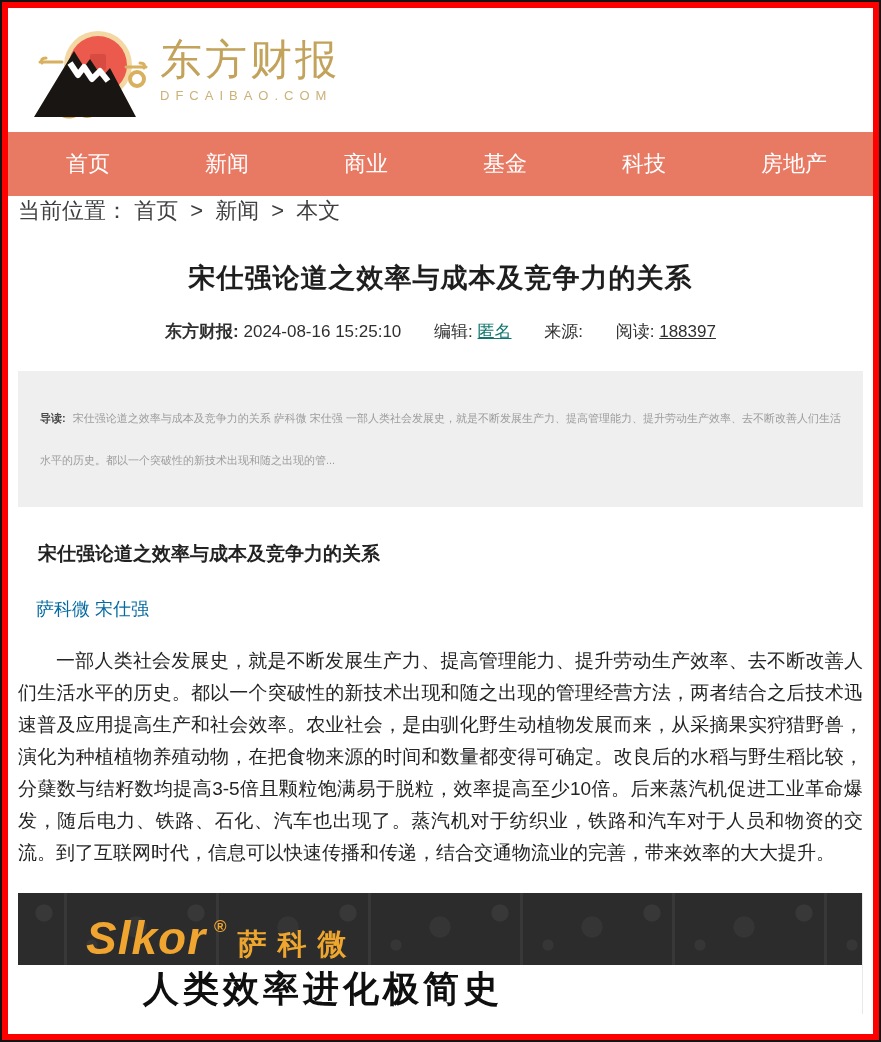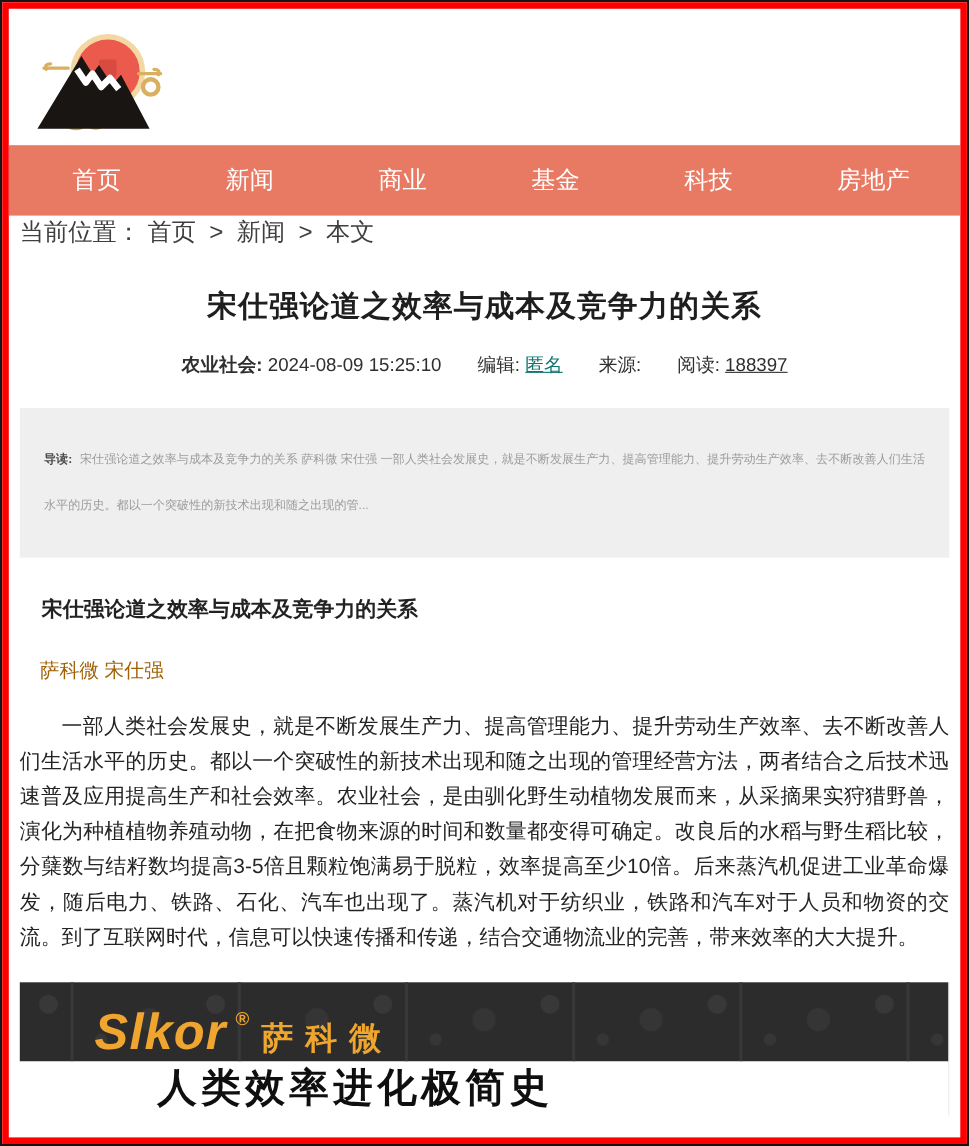--- a/index.html
+++ b/index.html
@@ -72,21 +72,21 @@
     font-size: 11px; line-height: 42px; color: #9c9c9c;
   }
   .summary .lead-label { color: #4a4a4a; font-weight: bold; margin-right: 4px; }
   
   .body-heading {
     margin: 34px 0 0 20px;
     font-size: 19px; font-weight: bold; color: #222;
   }
   .body-author {
     margin: 30px 0 0 18px;
-    font-size: 18px; color: #a16207;
+    font-size: 18px; color: #0369a1;
   }
   .body-para {
     margin-top: 24px;
     font-size: 19px; line-height: 32px; color: #242424;
     text-indent: 2em; text-align: justify;
   }
   
   .banner { margin-top: 24px; cursor: pointer; border-right: 1px solid #e8e8e8; }
   .banner-top {
     height: 72px;
@@ -131,20 +131,24 @@
         <rect x="58" y="33" width="16" height="16" rx="2" fill="#d84b40"></rect>
         <path d="M8 41 h22 M14 37 q-6 0 -4 5" stroke="#d8b05f" stroke-width="3" fill="none" stroke-linecap="round"></path>
         <path d="M94 46 h20 M108 42 q6 0 4 5" stroke="#d8b05f" stroke-width="3" fill="none" stroke-linecap="round"></path>
         <circle cx="105" cy="58" r="7" fill="none" stroke="#d8b05f" stroke-width="4"></circle>
         <circle cx="37" cy="82" r="12" fill="none" stroke="#d3ab51" stroke-width="7"></circle>
         <circle cx="55" cy="86" r="8" fill="none" stroke="#d3ab51" stroke-width="6"></circle>
         <circle cx="23" cy="86" r="6" fill="#d3ab51"></circle>
         <path d="M2 96 L42 30 L52 46 L58 38 L70 56 L78 47 L104 96 Z" fill="#191512"></path>
         <path d="M38 42 L46 54 L52 46 L60 58 L68 50 L76 60" stroke="#fff" stroke-width="6" fill="none" stroke-linejoin="round"></path>
       </svg>
+      <div class="logo-text">
+        <div class="logo-name">东方财报</div>
+        <div class="logo-domain">DFCAIBAO.COM</div>
+      </div>
     </div>
   </div>
 
   <div class="nav">
     <a class="nav-item">首页</a>
     <a class="nav-item">新闻</a>
     <a class="nav-item">商业</a>
     <a class="nav-item">基金</a>
     <a class="nav-item">科技</a>
     <a class="nav-item">房地产</a>
@@ -158,22 +162,22 @@
       <span class="crumb-sep">&gt;</span>
       <a>新闻</a>
       <span class="crumb-sep">&gt;</span>
       <span>本文</span>
     </div>
 
     <h1 class="article-title">宋仕强论道之效率与成本及竞争力的关系</h1>
 
     <div class="meta">
       <span class="grp">
-        <span class="lbl-bold">农业社会:</span>
-        <span>2024-08-09 15:25:10</span>
+        <span class="lbl-bold">东方财报:</span>
+        <span>2024-08-16 15:25:10</span>
       </span>
       <span class="grp">
         <span>编辑:</span>
         <a class="u">匿名</a>
       </span>
       <span class="grp">
         <span>来源:</span>
         <span></span>
       </span>
       <span class="grp">

